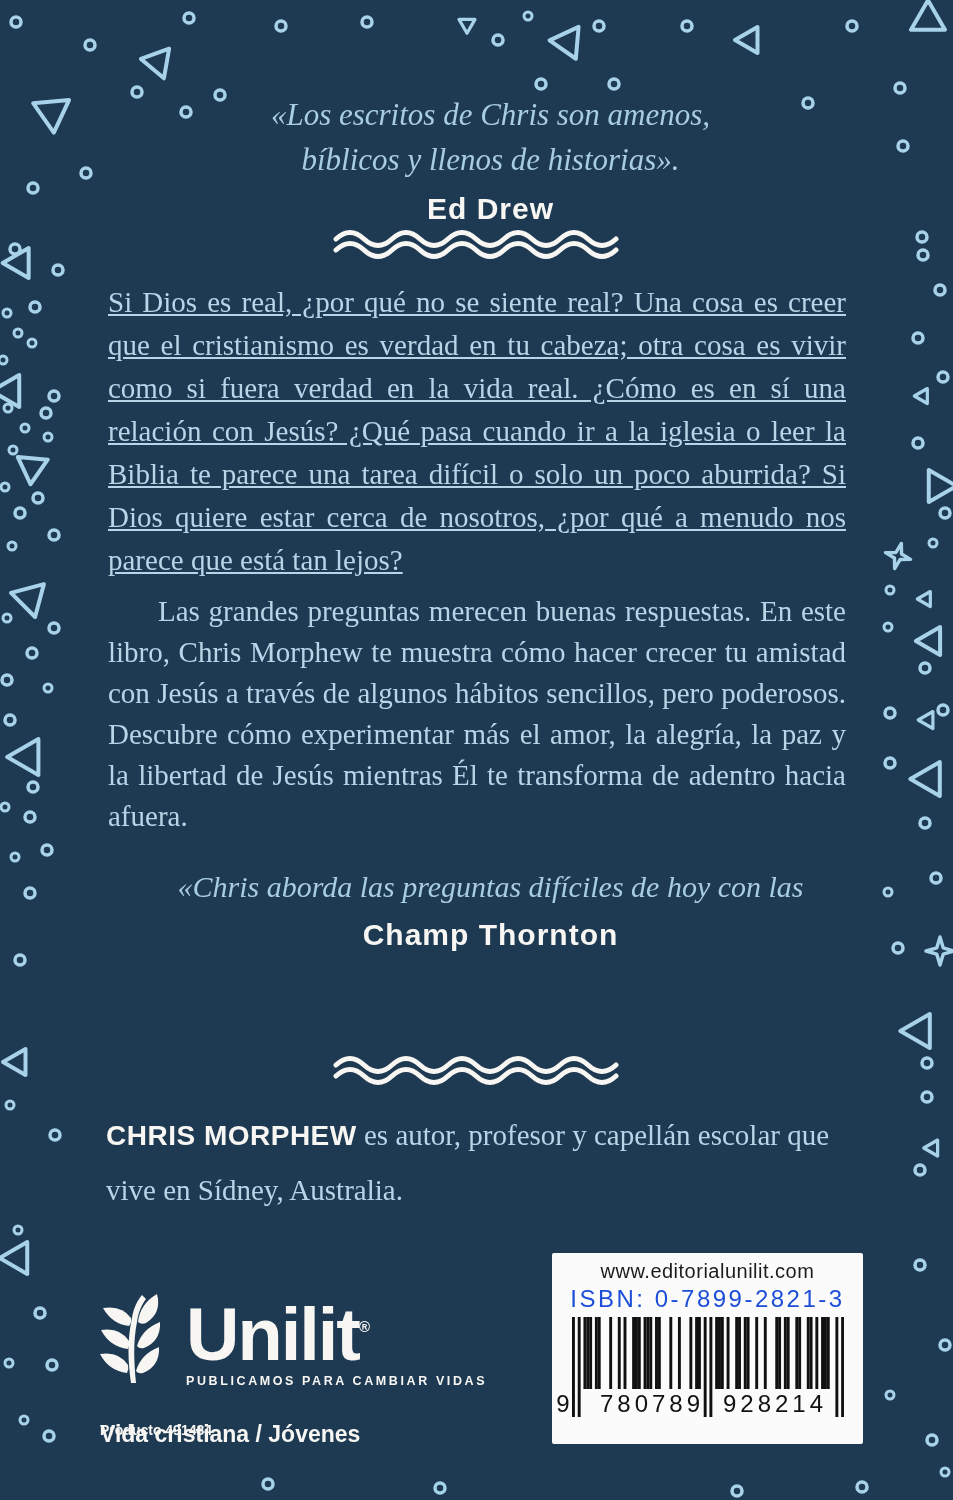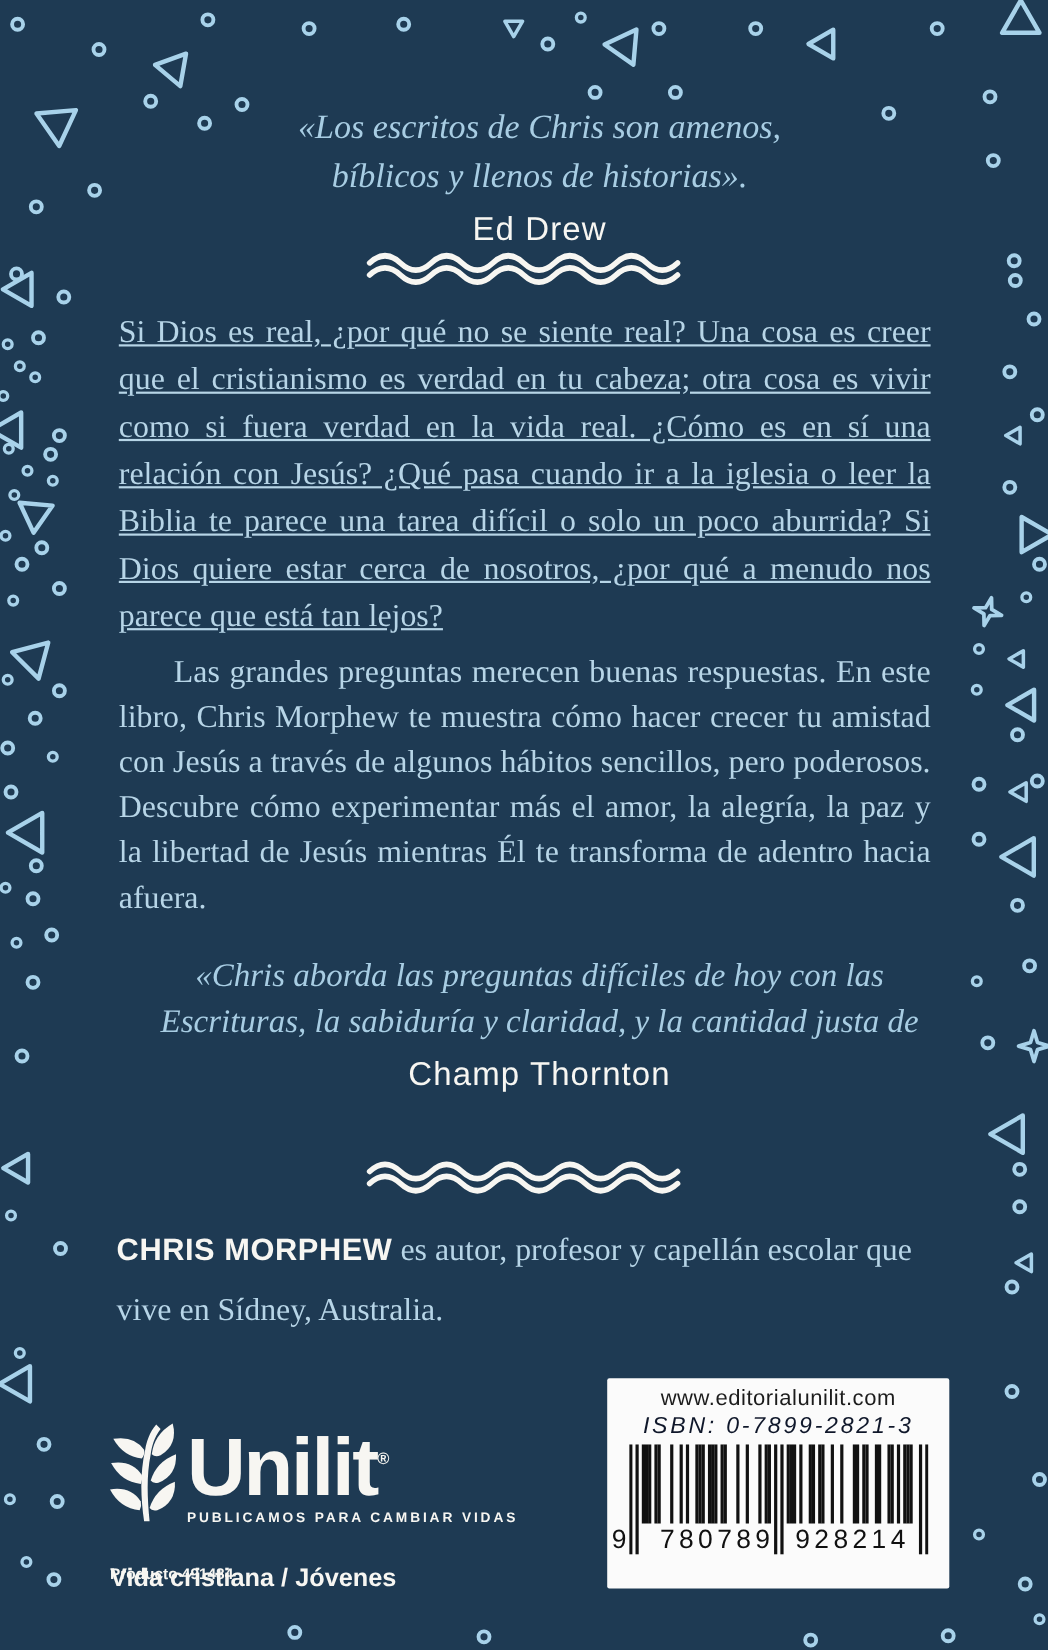--- a/index.html
+++ b/index.html
@@ -23,21 +23,21 @@
 
   .quote-block{position:absolute;left:0;width:100%;text-align:center;padding-left:28px;}
   .quote-line{
     font-family:"Liberation Serif", serif;
     font-style:italic;
     font-size:31px;line-height:45px;
     color:var(--quote-blue);
   }
   .attribution{
     font-family:"Liberation Sans", sans-serif;
-    font-weight:normal;
+    font-weight:bold;
     font-size:30px;
     color:var(--white);
     margin-top:10px;
     letter-spacing:1px;
   }
   .quote-top{top:92px;}
   .quote-bottom{top:866px;}
   .quote-bottom .quote-line{font-size:30px;line-height:42px;}
 
   .wave-divider{position:absolute;left:50%;transform:translateX(-50%);}
@@ -64,21 +64,21 @@
     font-family:"Liberation Sans", sans-serif;
     font-weight:bold;
     font-size:28px;
     color:var(--white);
     letter-spacing:0.5px;
   }
 
   .publisher{position:absolute;left:98px;top:1292px;}
   .logo-row{display:flex;align-items:flex-start;}
   .leaf-icon{display:block;}
-  .wordmark-wrap{margin-left:6px;}
+  .wordmark-wrap{margin-left:22px;}
   .wordmark{
     font-family:"Liberation Sans", sans-serif;
     font-weight:bold;
     font-size:74px;line-height:70px;
     color:var(--white);
     letter-spacing:-2px;
   }
   .registered{
     font-family:"Liberation Sans", sans-serif;
     font-size:15px;color:var(--white);
@@ -108,23 +108,22 @@
     background:#fbfbfb;border-radius:2px;
     display:flex;flex-direction:column;align-items:center;
     padding-top:7px;
   }
   .barcode-site{
     font-family:"Liberation Sans", sans-serif;
     font-size:20px;color:#1c1c1c;letter-spacing:0.5px;
   }
   .barcode-isbn{
     font-family:"Liberation Sans", sans-serif;
-    font-size:21px;color:#0f172a;letter-spacing:2.5px;
+    font-size:24px;color:#1d4ed8;letter-spacing:2.5px;
     margin-top:2px;
-    font-style:italic;
   }
   .barcode-area{position:relative;width:272px;height:104px;margin-top:4px;}
   #barcode-svg{position:absolute;left:0;top:0;}
   .bc-digit{
     position:absolute;top:72px;height:30px;
     font-family:"Liberation Sans", sans-serif;
     font-size:24px;color:#111;
     letter-spacing:4px;
     display:flex;align-items:center;justify-content:center;
   }
@@ -261,21 +260,20 @@
   <svg class="wave-divider wave-1" width="292" height="36" viewBox="0 0 292 36">
     <path d="M5,13 q14,-13 28,0 t28,0 t28,0 t28,0 t28,0 t28,0 t28,0 t28,0 t28,0 t28,0"></path>
     <path d="M5,24 q14,-13 28,0 t28,0 t28,0 t28,0 t28,0 t28,0 t28,0 t28,0 t28,0 t28,0"></path>
   </svg>
 
   <p class="body-par par-1">Si Dios es real, ¿por qué no se siente real? Una cosa es creer que el cristianismo es verdad en tu cabeza; otra cosa es vivir como si fuera verdad en la vida real. ¿Cómo es en sí una relación con Jesús? ¿Qué pasa cuando ir a la iglesia o leer la Biblia te parece una tarea difícil o solo un poco aburrida? Si Dios quiere estar cerca de nosotros, ¿por qué a menudo nos parece que está tan lejos?</p>
   <p class="body-par par-2">Las grandes preguntas merecen buenas respuestas. En este libro, Chris Morphew te muestra cómo hacer crecer tu amistad con Jesús a través de algunos hábitos sencillos, pero poderosos. Descubre cómo experimentar más el amor, la alegría, la paz y la libertad de Jesús mientras Él te transforma de adentro hacia afuera.</p>
 
   <div class="quote-block quote-bottom">
     <div class="quote-line">«Chris aborda las preguntas difíciles de hoy con las</div>
-    <div class="quote-line">Escrituras, la sabiduría y claridad, y la cantidad justa de</div>
     <div class="attribution">Champ Thornton</div>
   </div>
 
   <svg class="wave-divider wave-2" width="292" height="36" viewBox="0 0 292 36">
     <path d="M5,13 q14,-13 28,0 t28,0 t28,0 t28,0 t28,0 t28,0 t28,0 t28,0 t28,0 t28,0"></path>
     <path d="M5,24 q14,-13 28,0 t28,0 t28,0 t28,0 t28,0 t28,0 t28,0 t28,0 t28,0 t28,0"></path>
   </svg>
 
   <p class="bio"><span class="bio-name">CHRIS MORPHEW</span><span> es autor, profesor y capellán escolar que vive en Sídney, Australia.</span></p>
 

